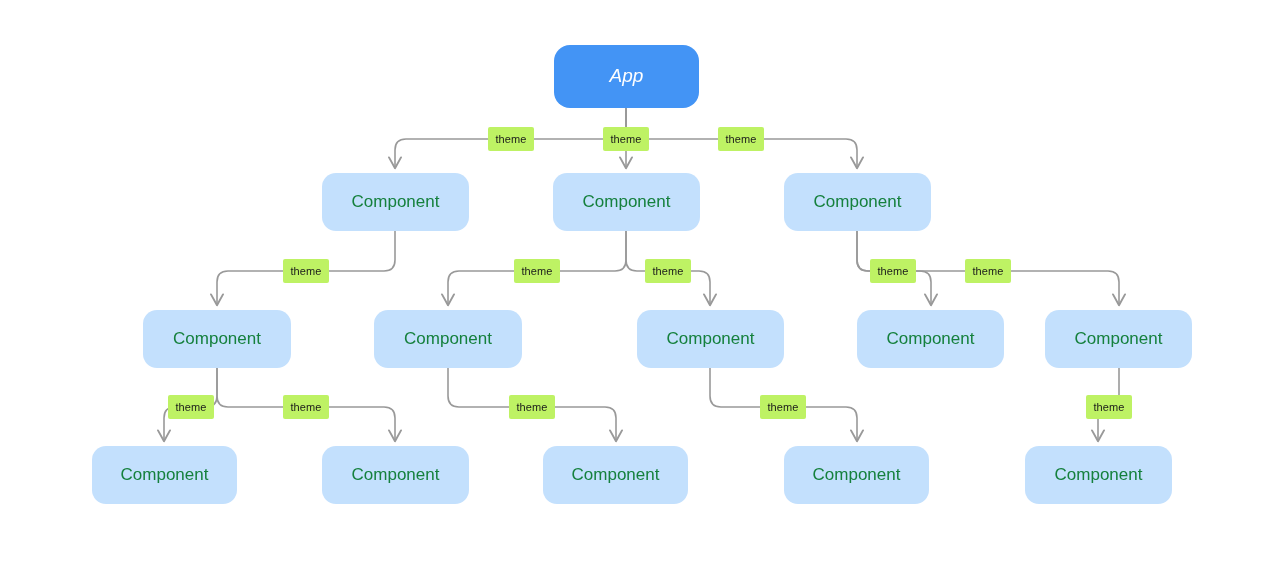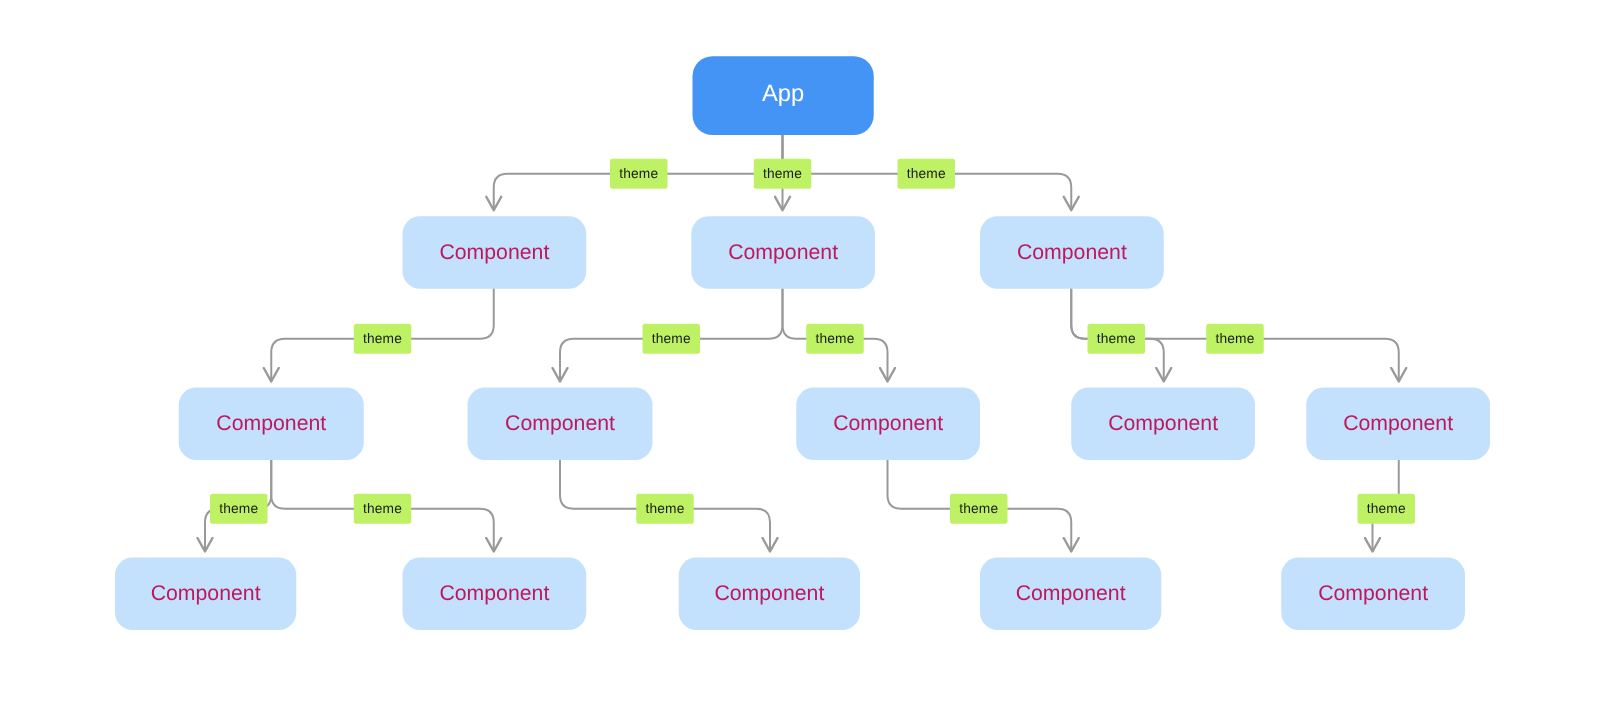--- a/index.html
+++ b/index.html
@@ -35,21 +35,21 @@
     user-select: none;
   }
   .node.root {
     background: #4394f5;
     color: #ffffff;
     font-size: 19px;
     border-radius: 16px;
   }
   .node.component {
     background: #c3e0fd;
-    color: #be185d;
+    color: #15803d;
     font-size: 17px;
   }
   .edge-label {
     position: absolute;
     box-sizing: border-box;
     background: #bef264;
     color: #1a1a1a;
     font-size: 11px;
     display: flex;
     align-items: center;
@@ -82,21 +82,21 @@
         <path d="M 857 231 L 857 260 Q 857 271 868 271 L 1108 271 Q 1119 271 1119 282 L 1119 304" fill="none" stroke="#999999" stroke-width="1.6" stroke-linecap="round" marker-end="url(#arrow)"></path>
         <path d="M 217 368 L 217 396 Q 217 407 206 407 L 175 407 Q 164 407 164 418 L 164 440" fill="none" stroke="#999999" stroke-width="1.6" stroke-linecap="round" marker-end="url(#arrow)"></path>
         <path d="M 217 368 L 217 396 Q 217 407 228 407 L 384 407 Q 395 407 395 418 L 395 440" fill="none" stroke="#999999" stroke-width="1.6" stroke-linecap="round" marker-end="url(#arrow)"></path>
         <path d="M 448 368 L 448 396 Q 448 407 459 407 L 605 407 Q 616 407 616 418 L 616 440" fill="none" stroke="#999999" stroke-width="1.6" stroke-linecap="round" marker-end="url(#arrow)"></path>
         <path d="M 710 368 L 710 396 Q 710 407 721 407 L 846 407 Q 857 407 857 418 L 857 440" fill="none" stroke="#999999" stroke-width="1.6" stroke-linecap="round" marker-end="url(#arrow)"></path>
         <path d="M 1119 368 L 1119 396.5 Q 1119 407 1108.5 407 L 1108.5 407 Q 1098 407 1098 417.5 L 1098 440" fill="none" stroke="#999999" stroke-width="1.6" stroke-linecap="round" marker-end="url(#arrow)"></path>
       </g>
   </svg>
 
   <div id="node-layer">
-      <div class="node root" style="left: 554px; top: 45px; width: 145px; height: 63px;">App</div>
+      <div class="node root" style="left: 554px; top: 45px; width: 145px; height: 63px; font-style: italic;">App</div>
       <div class="node component" style="left: 322px; top: 173px; width: 147px; height: 58px;">Component</div>
       <div class="node component" style="left: 553px; top: 173px; width: 147px; height: 58px;">Component</div>
       <div class="node component" style="left: 784px; top: 173px; width: 147px; height: 58px;">Component</div>
       <div class="node component" style="left: 143px; top: 310px; width: 148px; height: 58px;">Component</div>
       <div class="node component" style="left: 374px; top: 310px; width: 148px; height: 58px;">Component</div>
       <div class="node component" style="left: 637px; top: 310px; width: 147px; height: 58px;">Component</div>
       <div class="node component" style="left: 857px; top: 310px; width: 147px; height: 58px;">Component</div>
       <div class="node component" style="left: 1045px; top: 310px; width: 147px; height: 58px;">Component</div>
       <div class="node component" style="left: 92px; top: 446px; width: 145px; height: 58px;">Component</div>
       <div class="node component" style="left: 322px; top: 446px; width: 147px; height: 58px;">Component</div>

